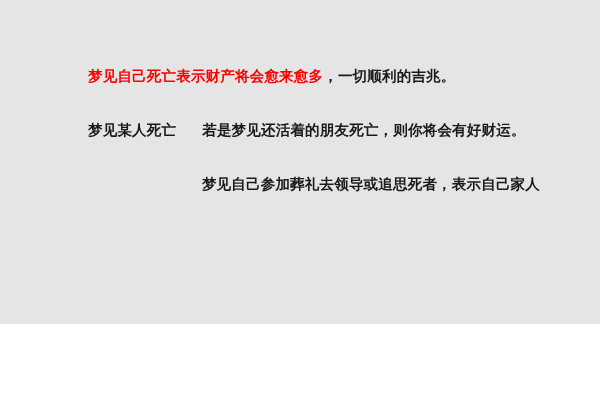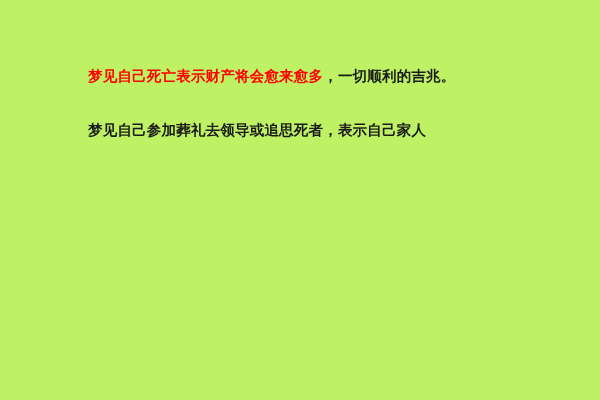--- a/index.html
+++ b/index.html
@@ -9,22 +9,22 @@
   body {
     width: 600px;
     height: 400px;
     background: #ffffff;
     font-family: "DejaVu Sans", "Liberation Sans", sans-serif;
     overflow: hidden;
   }
   .page {
     position: relative;
     width: 600px;
-    height: 400px;
-    background: #bef264;
+    height: 324px;
+    background: #e5e5e5;
     box-sizing: border-box;
     padding: 60px 60px 14px 88px;
   }
   .para {
     font-size: 14.5px;
     line-height: 33px;
     font-weight: bold;
     color: #1a1a1a;
     margin: 0 0 21px 0;
     letter-spacing: 0.2px;
@@ -35,30 +35,34 @@
   }
   .black {
     color: #1a1a1a;
   }
   .gap {
     display: inline-block;
     width: 26px;
   }
   .clipped {
     overflow: hidden;
+    text-align: right;
   }
 </style>
 </head>
 <body>
 
 <div class="page">
 
   <p class="para">
     <span class="red">梦见自己死亡表示财产将会愈来愈多</span><span class="black">，一切顺利的吉兆。</span>
   </p>
 
+  <p class="para">
+    <span class="black">梦见某人死亡</span><span class="gap"></span><span class="black">若是梦见还活着的朋友死亡，则你将会有好财运。</span>
+  </p>
 
 
   <p class="para clipped">
     <span class="black">梦见自己参加葬礼去领导或追思死者，表示自己家人</span>
   </p>
 
 </div>
 
 </body></html>

